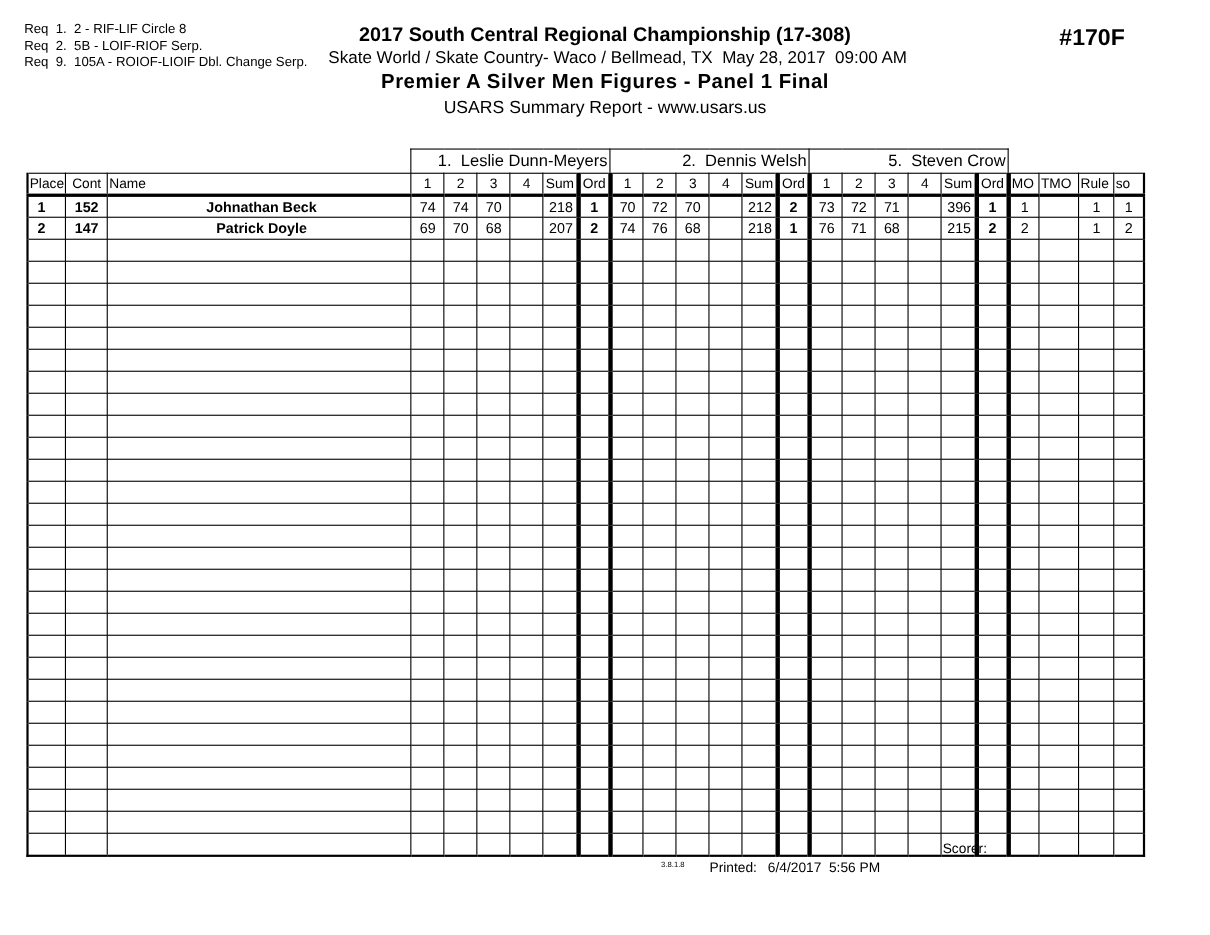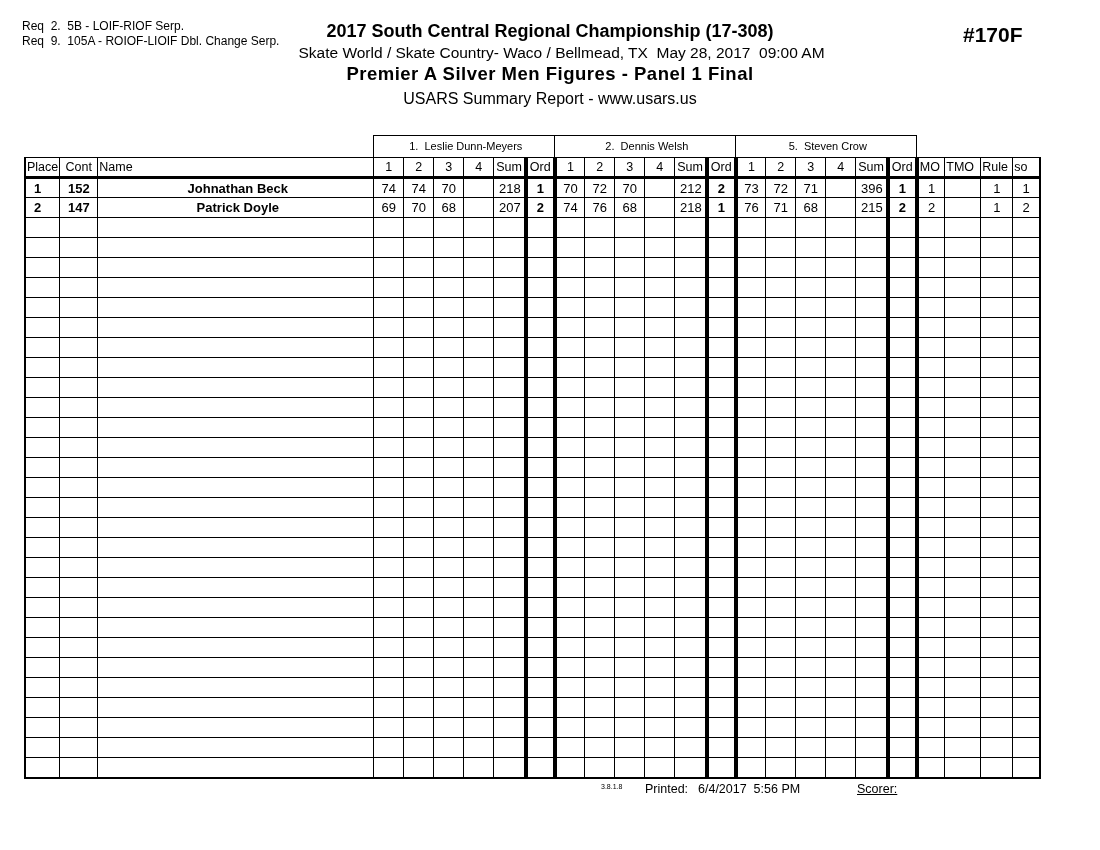--- a/index.html
+++ b/index.html
@@ -27,44 +27,45 @@
   table { border-collapse:collapse; table-layout:fixed; }
   td, th {
     border:1px solid #000;
     height:20px; padding:0 2px;
     font-size:13px; font-weight:normal;
     overflow:hidden; white-space:nowrap; line-height:1;
     text-align:center; vertical-align:middle;
   }
   tr.judge-row td { border:none; height:22px; }
   tr.judge-row td.judge-name {
-    border:1px solid #000; text-align:center; padding-left:5px;
-    font-size:11px; white-space:pre;
+    border:1px solid #000; text-align:right; padding-left:5px;
+    font-size:15px; white-space:pre;
   }
   tr.col-head th { border-bottom:3px solid #000; font-size:12.5px; padding:0 1px; }
   .ord    { border-left:4px solid #000 !important; border-right:4px solid #000 !important; }
   .bold   { font-weight:bold; }
   .al     { text-align:left; }
   .ar     { text-align:right; padding-right:3px; }
   .pl     { text-align:left; padding-left:8px; }
   .namec  { text-align:center; padding-left:6px; }
   .edge-l { border-left:2px solid #000; }
   .edge-r { border-right:2px solid #000; }
   tr.last td { border-bottom:2px solid #000; }
 
   
   .version       { left:601px; top:783px; font-size:7px; }
   .printed-label { left:645px; top:782px; font-size:12.5px; }
   .printed-value { left:698px; top:782px; font-size:12.5px; }
-  .scorer-label  { left:857px; top:782px; font-size:12.5px;text-decoration:underline; }
+  .scorer-label  { left:857px; top:764px; font-size:12.5px; }
 </style>
 </head>
 <body>
 
 <div class="abs req-block">
+  <div class="pre">Req  1.  2 - RIF-LIF Circle 8</div>
   <div class="pre">Req  2.  5B - LOIF-RIOF Serp.</div>
   <div class="pre">Req  9.  105A - ROIOF-LIOIF Dbl. Change Serp.</div>
 </div>
 
 <div class="abs center-line title-line pre">2017 South Central Regional Championship (17-308)</div>
 <div class="abs center-line venue-line pre">Skate World / Skate Country- Waco / Bellmead, TX  May 28, 2017  09:00 AM</div>
 <div class="abs center-line event-line pre">Premier A Silver Men Figures - Panel 1 Final</div>
 <div class="abs center-line report-line pre">USARS Summary Report - www.usars.us</div>
 <div class="abs event-code">#170F</div>
 

